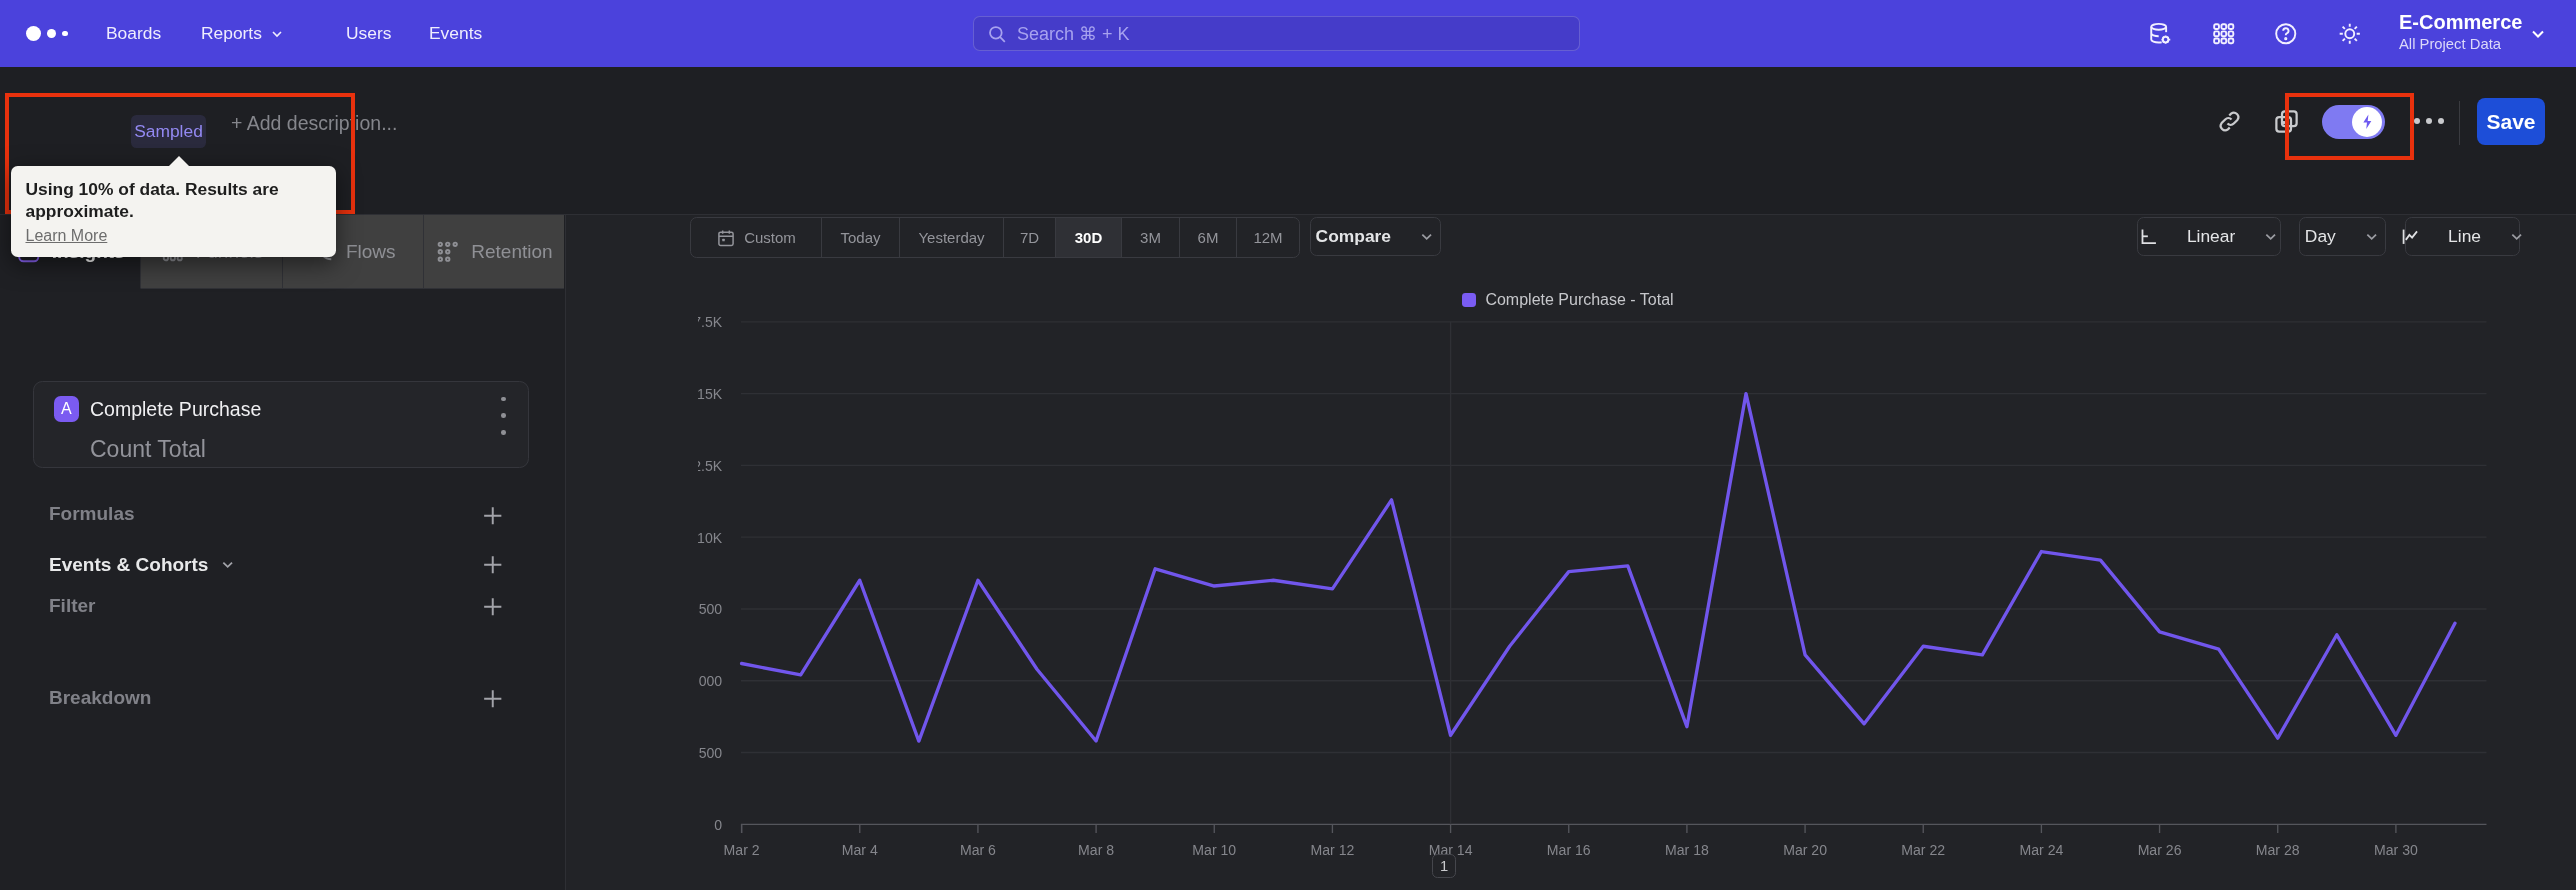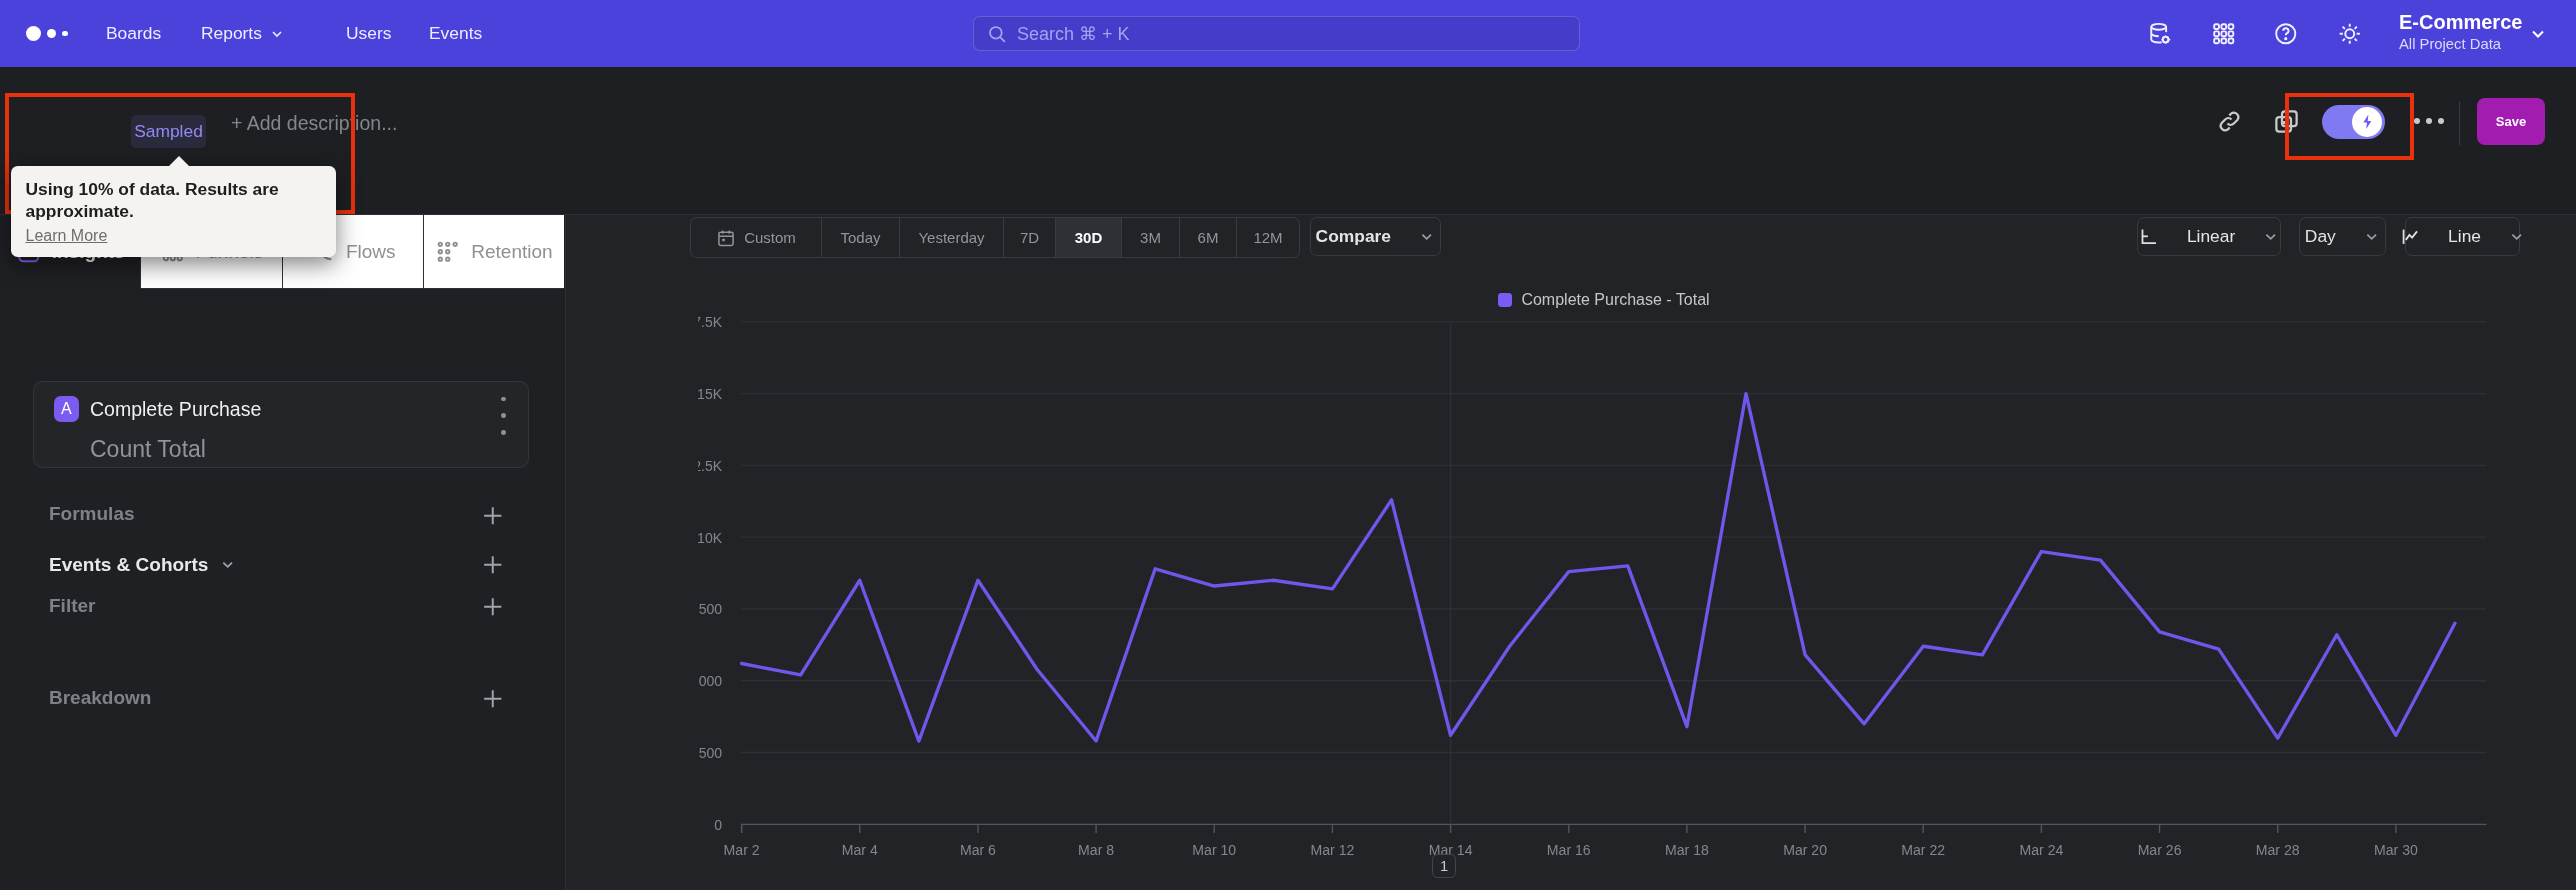--- a/index.html
+++ b/index.html
@@ -27,35 +27,35 @@
   .badge-sampled{left:131px;top:115px;width:75px;height:33px;background:#2a2a3d;border-radius:5.4px;
     display:flex;align-items:center;justify-content:center;font-size:17.4px;color:#9389f2;cursor:pointer;}
   .adddesc{left:231px;top:112px;font-size:19.5px;color:#85868c;cursor:text;}
   .tb-icon{top:108px;width:27px;height:27px;color:#c9cacd;cursor:pointer;}
   .toggle{left:2322px;top:105px;width:63px;height:34px;border-radius:17.4px;background:#7f7af2;cursor:pointer;}
   .toggle .knob{position:absolute;right:2.7px;top:2px;width:30px;height:30px;border-radius:50%;
     background:#fff;display:flex;align-items:center;justify-content:center;color:#6f5bf0;}
   .dots-h{left:2414px;top:118px;width:31px;height:8px;display:flex;gap:6px;cursor:pointer;}
   .dots-h i{width:6px;height:6px;border-radius:50%;background:#c9cacd;}
   .vdivider{left:2459px;top:101px;width:1.3px;height:44px;background:#3a3b40;}
-  .savebtn{left:2477px;top:98px;width:68px;height:47px;border-radius:8px;background:#a21caf;
-    display:flex;align-items:center;justify-content:center;font-size:13px;font-weight:bold;color:#fff;cursor:pointer;}
+  .savebtn{left:2477px;top:98px;width:68px;height:47px;border-radius:8px;background:#1d4ed8;
+    display:flex;align-items:center;justify-content:center;font-size:21px;font-weight:bold;color:#fff;cursor:pointer;}
   .redbox{border:4px solid #e8310d;box-sizing:border-box;z-index:30;pointer-events:none;}
   .tooltip{left:10.7px;top:166px;width:325px;min-height:78px;background:#f4f3f0;border-radius:6.7px;
     box-shadow:0 6.7px 23px rgba(0,0,0,.5);z-index:40;padding:12px 14.8px;box-sizing:border-box;}
   .tooltip .arrow{position:absolute;top:-10px;left:158px;width:0;height:0;
     border-left:10.7px solid transparent;border-right:10.7px solid transparent;border-bottom:10.7px solid #f4f3f0;}
   .tooltip .tl1{font-size:17.4px;font-weight:bold;color:#1e1e1e;line-height:22px;}
   .tooltip .tl2{font-size:16px;color:#6d6d6d;text-decoration:underline;margin-top:5.4px;cursor:pointer;}
   
   .sidebar{left:0;top:215px;width:566px;height:676px;background:#1f2024;
     border-right:1.3px solid #2e2f34;box-sizing:border-box;}
   .tabs{position:absolute;left:0;top:0;width:564px;height:74px;display:flex;}
   .tab{flex:1;display:flex;align-items:center;justify-content:center;gap:10.7px;
-    background:#ffffff;border-right:1.3px solid #303136;border-bottom:1.3px solid #303136;
+    background:#404040;border-right:1.3px solid #303136;border-bottom:1.3px solid #303136;
     box-sizing:border-box;font-size:19px;color:#8f9095;cursor:pointer;}
   .tab:last-child{border-right:none;}
   .tab.active{background:#1f2024;border-bottom:1.3px solid transparent;color:#fff;font-weight:bold;}
   .tab .ticon{width:25.5px;height:25.5px;}
   .tab.active .ticon{color:#8a63f5;}
   .sechead{position:absolute;left:49px;font-size:19px;font-weight:bold;color:#e8e9ea;
     display:flex;align-items:center;gap:10.7px;cursor:pointer;}
   .seclabel{position:absolute;left:49px;font-size:19px;font-weight:bold;color:#808188;}
   .plusbtn{position:absolute;left:478px;width:29.5px;height:29.5px;color:#a2a3a9;cursor:pointer;}
   .eventcard{position:absolute;left:33px;top:166px;width:496px;height:87px;background:#242529;
@@ -72,21 +72,21 @@
     overflow:hidden;box-sizing:content-box;background:#222327;}
   .seg{display:flex;align-items:center;justify-content:center;gap:8px;font-size:15px;color:#94959b;
     border-right:1.3px solid #393a40;box-sizing:border-box;cursor:pointer;}
   .seg:last-child{border-right:none;}
   .seg.selected{background:#2f3035;color:#fff;font-weight:bold;}
   .ctrlbtn{top:217px;height:39px;border:1.3px solid #393a40;border-radius:6.7px;display:flex;
     align-items:center;justify-content:center;gap:27px;font-size:17.4px;color:#e4e5e7;cursor:pointer;
     box-sizing:border-box;}
   .ctrlbtn .cicon{width:21.5px;height:21.5px;color:#dfe0e3;}
   .chev{width:17.4px;height:17.4px;color:#9b9ca2;}
-  .legend{left:1498px;top:291px;display:flex;align-items:center;gap:9.4px;}
+  .legend{left:1462px;top:291px;display:flex;align-items:center;gap:9.4px;}
   .legend .sw{width:14px;height:14px;border-radius:3.4px;background:#7a5cf3;}
   .legend .lt{font-size:16px;color:#c6c7cb;}
   .pagebox{left:1432px;top:854px;width:24px;height:24px;border:1.3px solid #45464c;border-radius:5.4px;
     box-sizing:border-box;display:flex;align-items:center;justify-content:center;
     font-size:14.8px;color:#c9cacd;cursor:pointer;}
 </style>
 </head>
 <body>
 
 <div class="stage">

